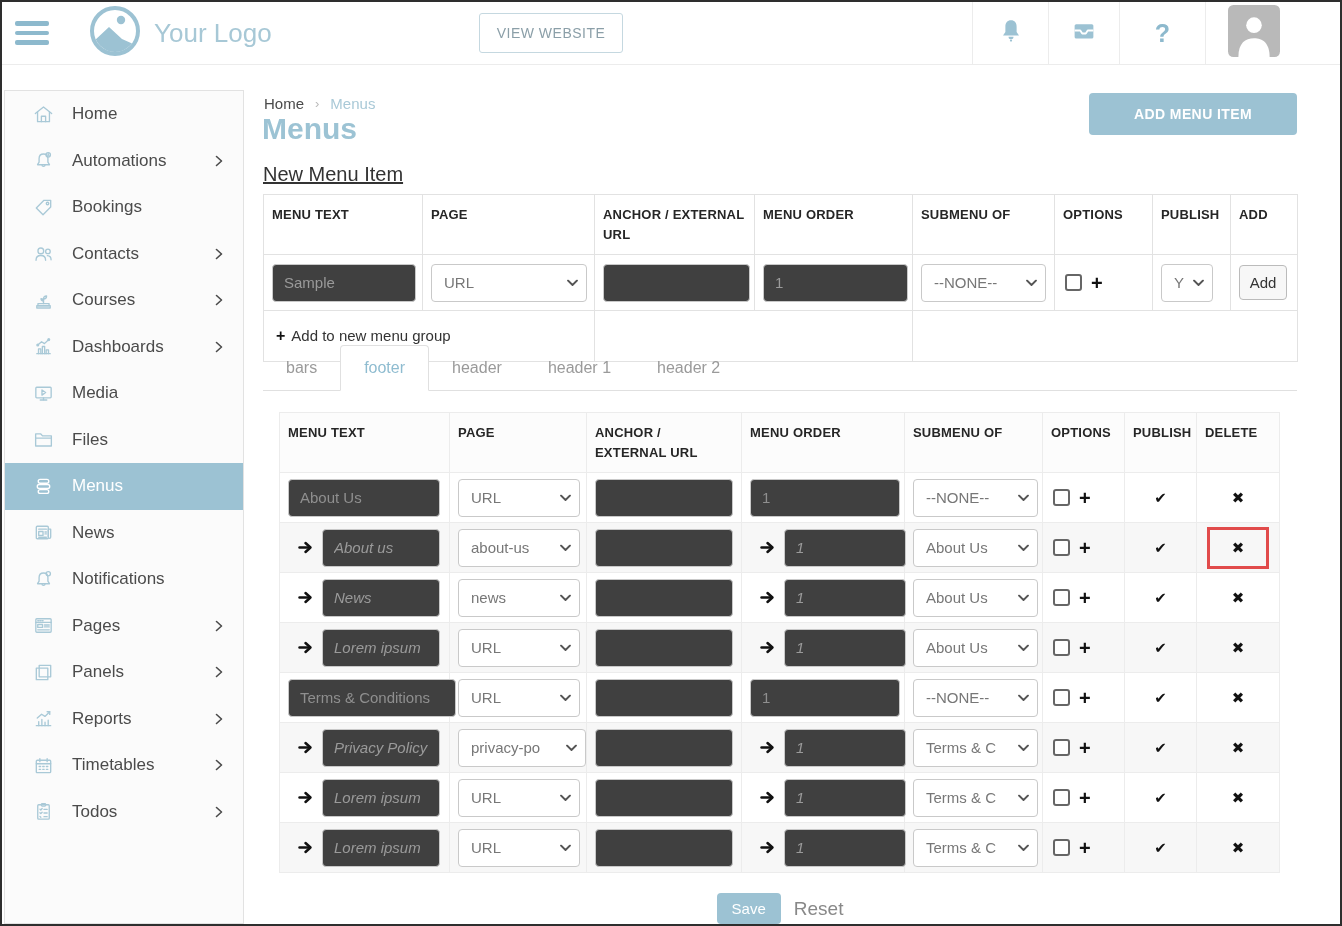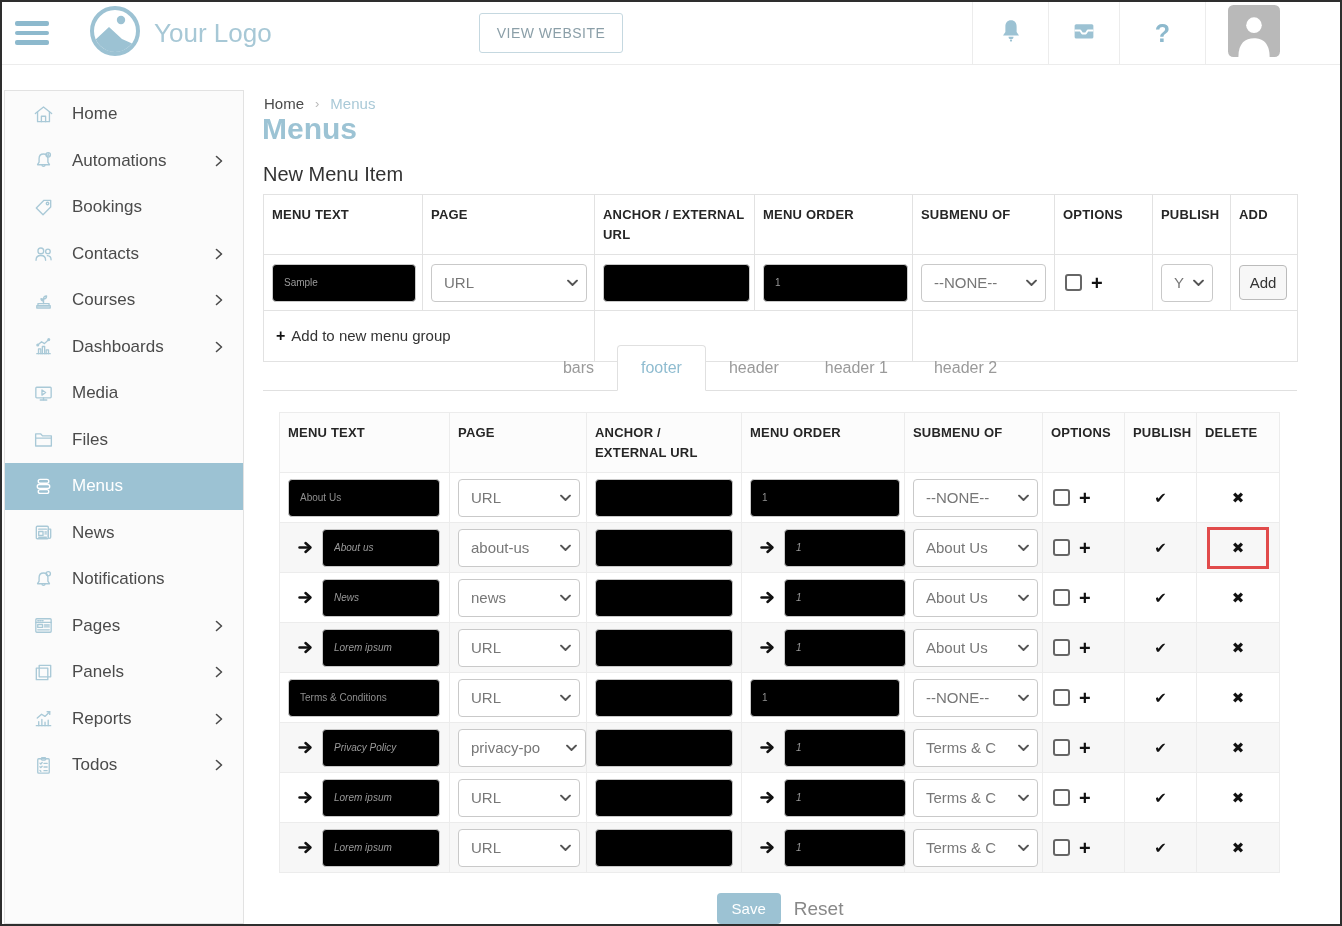--- a/index.html
+++ b/index.html
@@ -31,48 +31,48 @@
 
   
   .main{position:absolute;top:62px;left:0;right:0;bottom:0;}
   .breadcrumb{position:absolute;left:262px;top:31px;font-size:15px;display:flex;align-items:center;}
   .bc-home{color:#4a4a4a;cursor:pointer;}
   .bc-sep{color:#b9b9b9;font-size:13px;margin:0 11px;}
   .bc-cur{color:#a9c9d7;}
   .add-menu-btn{position:absolute;left:1087px;top:29px;width:208px;height:42px;background:#9cc2d3;color:#fff;border:none;
         border-radius:4px;font-size:14px;font-weight:bold;letter-spacing:.4px;font-family:inherit;cursor:pointer;}
   .page-title{position:absolute;left:260px;top:48px;margin:0;font-size:30px;font-weight:bold;color:#9cc3d4;}
-  .section-heading{position:absolute;left:261px;top:99px;margin:0;font-size:20px;font-weight:500;color:#333;}
+  .section-heading{position:absolute;left:261px;top:99px;margin:0;font-size:20px;font-weight:500;color:#333;text-decoration:underline;}
 
   table{border-collapse:collapse;table-layout:fixed;}
   th{text-align:left;font-size:13px;font-weight:bold;color:#262626;padding:10px 8px;vertical-align:top;line-height:1.5;letter-spacing:.2px;}
 
   
   .nmi-table{position:absolute;left:261px;top:130px;width:1034px;background:#fff;}
   .nmi-table th,.nmi-table td{border:1px solid #e2e2e2;}
   .nmi-table thead tr{height:58px;}
   .nmi-row{height:56px;}
   .nmi-row td{padding:0 0 0 8px;}
   .nmi-footer{height:30px;}
   .nmi-footer td{padding:16px 12px;font-size:15px;color:#333;}
   .plus-sm{font-weight:bold;font-size:16px;margin-right:6px;color:#111;}
 
   
-  .tbl-input{height:38px;border:1px solid #c9c9c9;border-radius:4px;padding:0 11px;font-size:10px;color:#8f8f8f;
-        box-sizing:border-box;font-family:inherit;background:#000000;}
+  .tbl-input{height:38px;border:1px solid #c9c9c9;border-radius:4px;padding:0 11px;font-size:15px;color:#8f8f8f;
+        box-sizing:border-box;font-family:inherit;background:#404040;}
   .tbl-input::placeholder{color:#9a9a9a;opacity:1;}
   .tbl-input.child{font-style:italic;color:#9a9a9a;}
   .sel{position:relative;display:inline-flex;align-items:center;height:38px;border:1px solid #c9c9c9;border-radius:4px;
         background:#fff;padding:0 24px 0 12px;font-size:15px;color:#777;box-sizing:border-box;cursor:pointer;}
   .sel .sel-label{overflow:hidden;white-space:nowrap;max-width:100%;}
   .sel .sel-chev{position:absolute;right:8px;top:50%;transform:translateY(-50%);display:flex;}
   .add-btn{width:48px;height:35px;background:#f7f7f7;border:1px solid #bbb;border-radius:4px;font-size:15px;color:#333;font-family:inherit;cursor:pointer;}
 
   
-  .tabs{position:absolute;left:261px;top:281px;width:1034px;height:46px;display:flex;align-items:flex-end;border-bottom:1px solid #e0e0e0;box-sizing:border-box;justify-content:center;}
+  .tabs{position:absolute;left:261px;top:281px;width:1034px;height:46px;display:flex;align-items:flex-end;border-bottom:1px solid #e0e0e0;box-sizing:border-box;}
   .tab{padding:0 23px;line-height:44px;font-size:16px;color:#9a9a9a;cursor:pointer;}
   .tab.active{background:#fff;border:1px solid #e0e0e0;border-bottom:1px solid #fff;border-radius:4px 4px 0 0;color:#8fbcd0;margin-bottom:-1px;}
 
   
   .menu-table{position:absolute;left:277px;top:348px;width:1000px;background:#fff;}
   .menu-table th,.menu-table td{border:1px solid #ececec;}
   .menu-table th{background:#fcfcfc;}
   .menu-table thead tr{height:56px;}
   .menu-table tbody tr{height:50px;}
   .menu-table tbody tr.stripe{background:#f7f7f7;}
@@ -335,20 +335,36 @@
         <span class="side-label">Reports</span>
         <span class="side-chevron">
           <svg width="8" height="12" viewBox="0 0 8 12" fill="none" stroke="#4b4b4b" stroke-width="1.6" stroke-linecap="round" stroke-linejoin="round">
             <path d="M1.5 1.5 L6.5 6 L1.5 10.5"></path>
           </svg>
         </span>
       </div>
       <div class="side-item">
         <span class="side-icon">
           <svg viewBox="0 0 24 24" width="23" height="23" fill="none" stroke="currentColor" stroke-width="1.4" stroke-linecap="round" stroke-linejoin="round">
+            <rect x="4.5" y="6.5" width="15" height="13" rx="1"></rect>
+            <path d="M4.5 10.2 H19.5"></path>
+            <path d="M8.2 4.8 V8 M15.8 4.8 V8"></path>
+            <path d="M7.5 13 H9 M11.2 13 H12.7 M15 13 H16.5 M7.5 16 H9 M11.2 16 H12.7 M15 16 H16.5"></path>
+          </svg>
+        </span>
+        <span class="side-label">Timetables</span>
+        <span class="side-chevron">
+          <svg width="8" height="12" viewBox="0 0 8 12" fill="none" stroke="#4b4b4b" stroke-width="1.6" stroke-linecap="round" stroke-linejoin="round">
+            <path d="M1.5 1.5 L6.5 6 L1.5 10.5"></path>
+          </svg>
+        </span>
+      </div>
+      <div class="side-item">
+        <span class="side-icon">
+          <svg viewBox="0 0 24 24" width="23" height="23" fill="none" stroke="currentColor" stroke-width="1.4" stroke-linecap="round" stroke-linejoin="round">
             <rect x="6" y="5" width="12" height="15" rx="1"></rect>
             <rect x="9.8" y="3.8" width="4.4" height="2.6" rx="0.8"></rect>
             <path d="M8.3 9.5 L9.2 10.4 L10.6 8.9"></path>
             <path d="M12.5 9.8 H15.8"></path>
             <path d="M8.3 13.3 L9.2 14.2 L10.6 12.7"></path>
             <path d="M12.5 13.6 H15.8"></path>
             <path d="M8.3 17.1 L9.2 18"></path>
             <path d="M12.5 17.4 H15.8"></path>
           </svg>
         </span>
@@ -362,20 +378,21 @@
     </aside>
 
   <main class="main">
 
     <div class="breadcrumb">
       <span class="bc-home">Home</span>
       <span class="bc-sep">›</span>
       <span class="bc-cur">Menus</span>
     </div>
 
+    <button class="add-menu-btn">ADD MENU ITEM</button>
     <h1 class="page-title">Menus</h1>
     <h2 class="section-heading">New Menu Item</h2>
 
     <table class="nmi-table">
       <colgroup>
           <col style="width:159px">
           <col style="width:172px">
           <col style="width:160px">
           <col style="width:158px">
           <col style="width:142px">
@@ -702,21 +719,21 @@
                 <span class="cb"></span>
                 <span class="plus">+</span>
               </span>
             </td>
             <td class="td-center"><span class="pub">✔</span></td>
             <td class="td-center"><span class="del">✖</span></td>
           </tr>
           <tr class="">
             <td>
               <span class="cell-flex">
-                <input type="text" class="tbl-input" value="Terms &amp; Conditions" style="width: 152px;">
+                <input type="text" class="tbl-input" value="Terms &amp; Conditions" style="width: 168px;">
               </span>
             </td>
             <td>
               <span class="cell-flex">
                 <div class="sel" style="width: 122px;">
                   <span class="sel-label">URL</span>
                   <span class="sel-chev">
                     <svg width="11" height="7" viewBox="0 0 11 7" fill="none" stroke="#555" stroke-width="1.8" stroke-linecap="round" stroke-linejoin="round">
                       <path d="M1 1 L5.5 5.5 L10 1"></path>
                     </svg>

